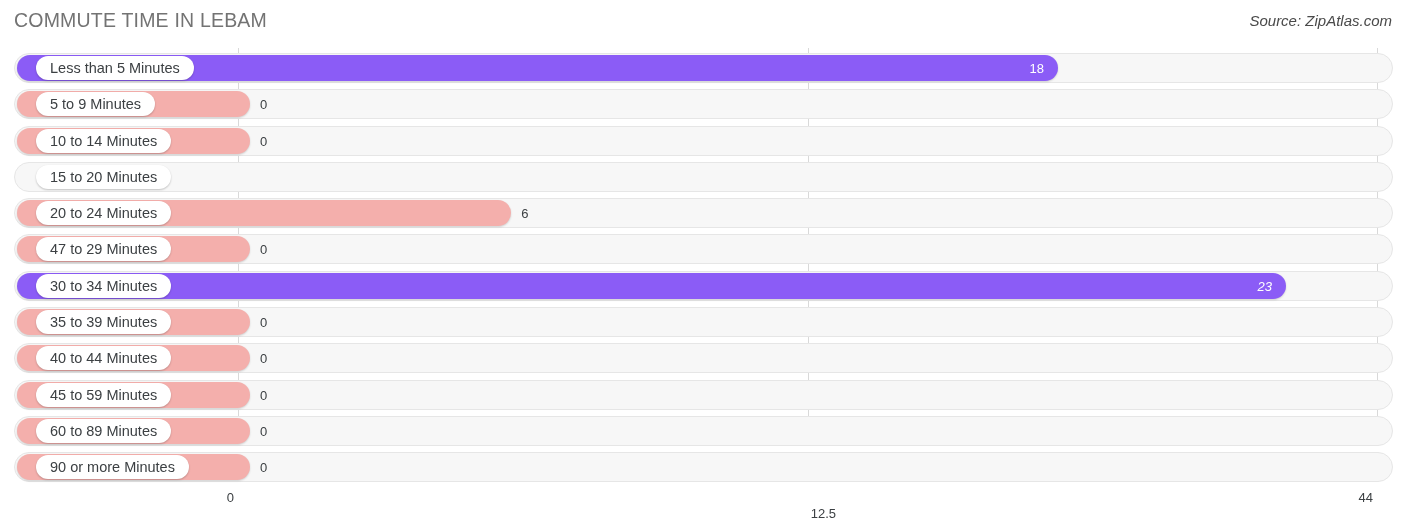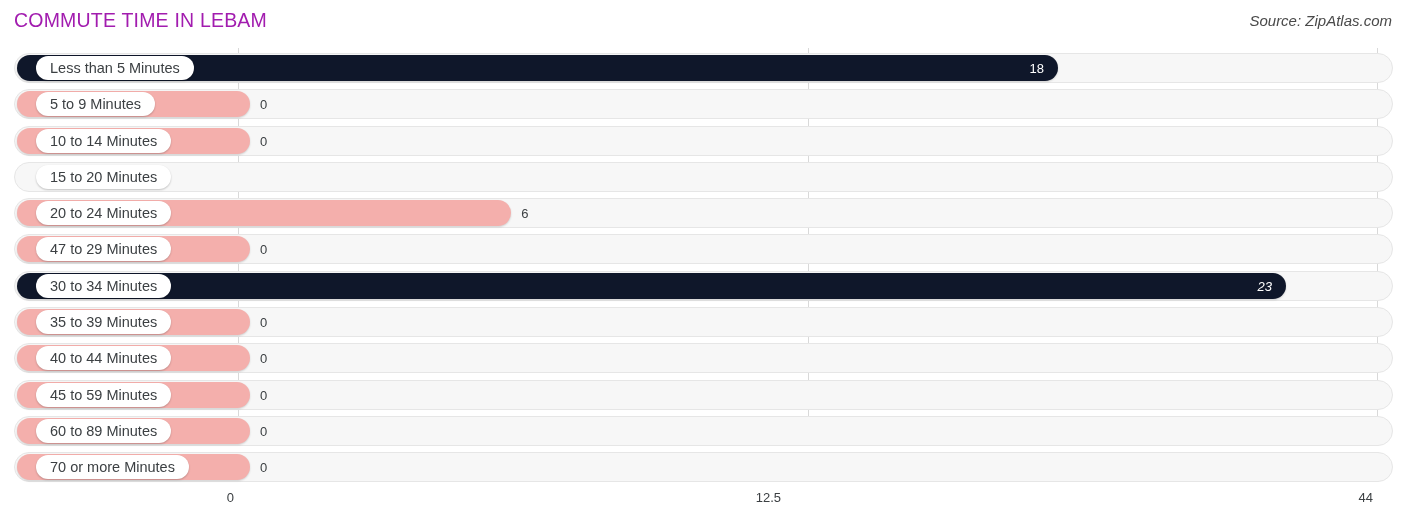--- a/index.html
+++ b/index.html
@@ -21,21 +21,21 @@
     height: 523px;
   }
 
   
   #page-title {
     position: absolute;
     left: 14px;
     top: 9px;
     font-size: 19.5px;
     letter-spacing: 0.2px;
-    color: #a21caf;
+    color: #737373;
     font-weight: 400;
     white-space: nowrap;
   }
   #source-note {
     position: absolute;
     right: 14px;
     top: 12px;
     font-size: 15px;
     font-style: italic;
     color: #4a4a4a;
@@ -79,21 +79,21 @@
   }
 
   .bar {
     position: absolute;
     left: 17px;
     top: 2px;
     height: 26px;
     border-radius: 13px;
     box-shadow: 0 1px 2px rgba(0,0,0,0.16);
   }
-  .bar.dark  { background: #0f172a; }
+  .bar.dark  { background: #8b5cf6; }
   .bar.light { background: #f4afac; }
 
   .bar-value-in {
     position: absolute;
     right: 14px;
     top: 50%;
     transform: translateY(-50%);
     font-size: 13px;
     color: #ffffff;
     white-space: nowrap;
@@ -214,23 +214,23 @@
       <div class="row" style="top: 367.8px; width: 1406px;">
         <div class="track"></div>
         <div class="bar light" style="width: 233px;"></div>
         <span class="bar-value-out" style="left: 260px;">0</span>
         <div class="label-pill">60 to 89 Minutes</div>
       </div>
       <div class="row" style="top: 404.08px; width: 1406px;">
         <div class="track"></div>
         <div class="bar light" style="width: 233px;"></div>
         <span class="bar-value-out" style="left: 260px;">0</span>
-        <div class="label-pill">70 or more Minutes</div>
+        <div class="label-pill">90 or more Minutes</div>
       </div>
     </div>
 
   <div id="axis">
       <div class="tick-label" style="left: 234px;">0</div>
-      <div class="tick-label" style="left: 781px;">12.5</div>
+      <div class="tick-label" style="left: 836px; margin-top: 16px;">12.5</div>
       <div class="tick-label" style="left: 1373px;">44</div>
     </div>
 
 </div>
 
 </body></html>

